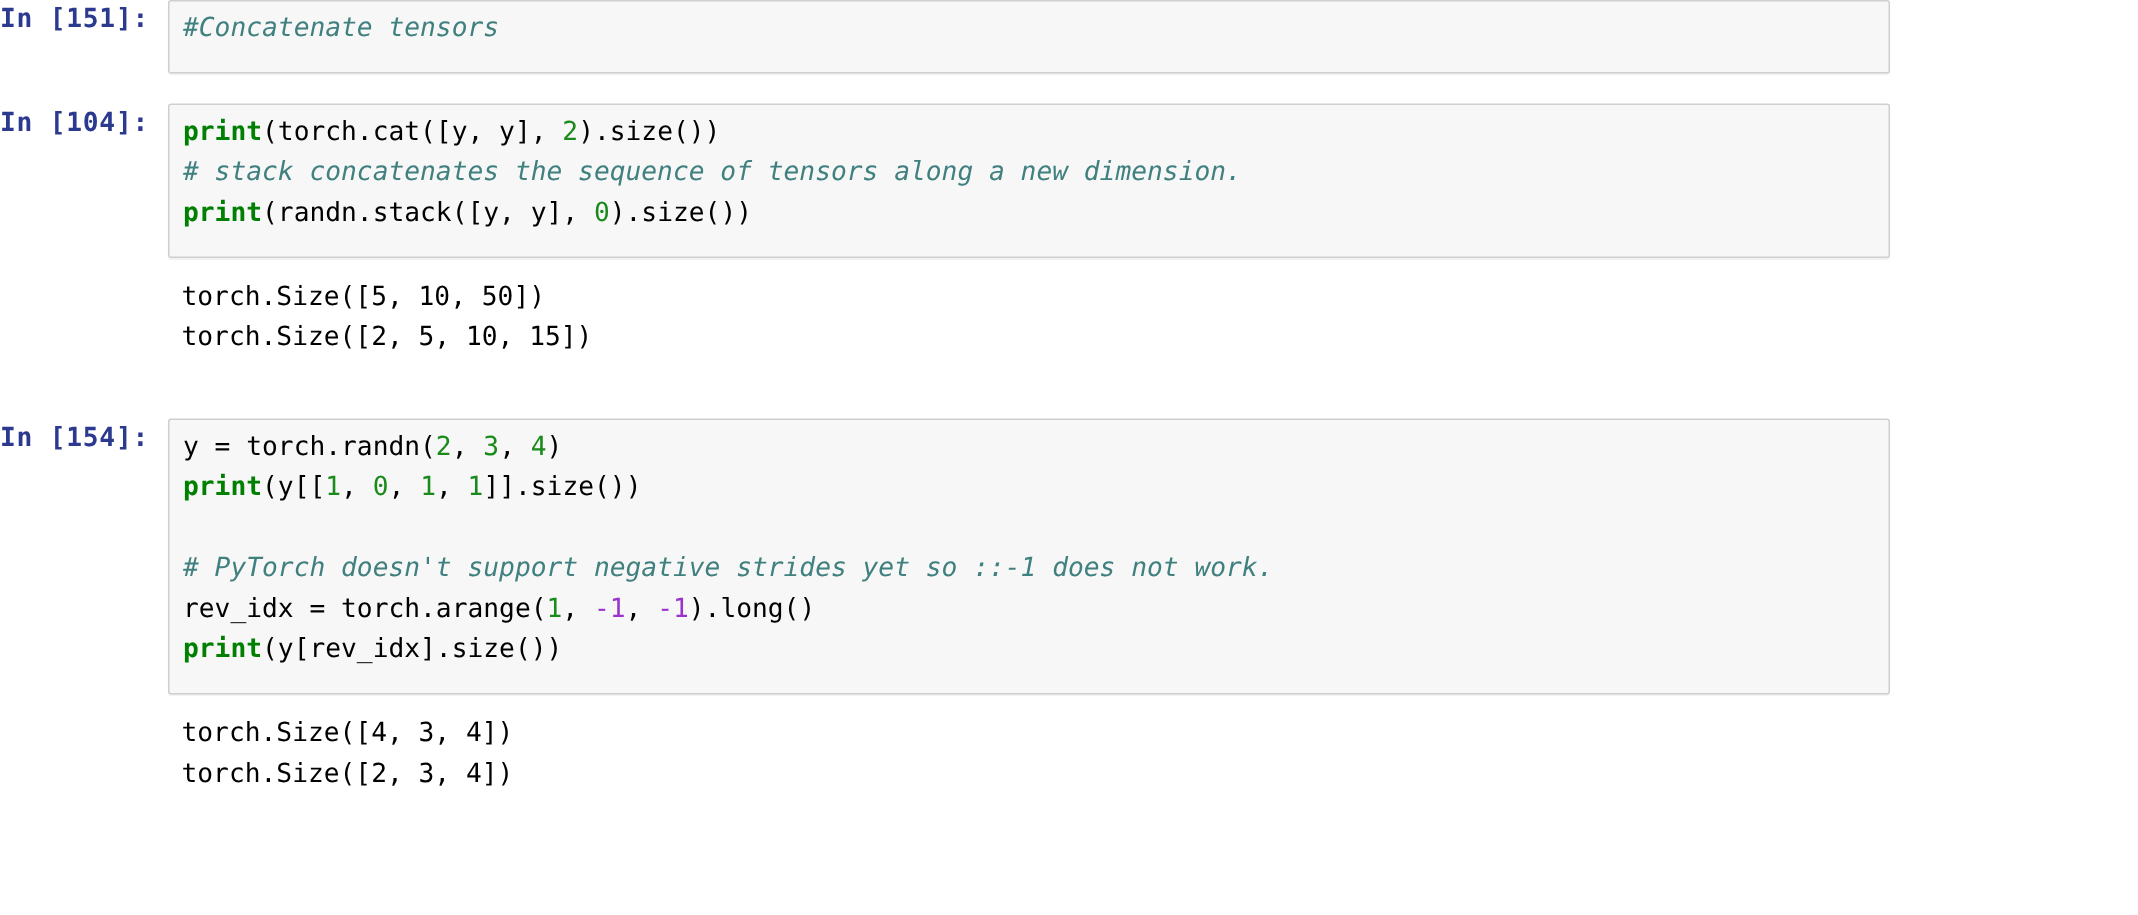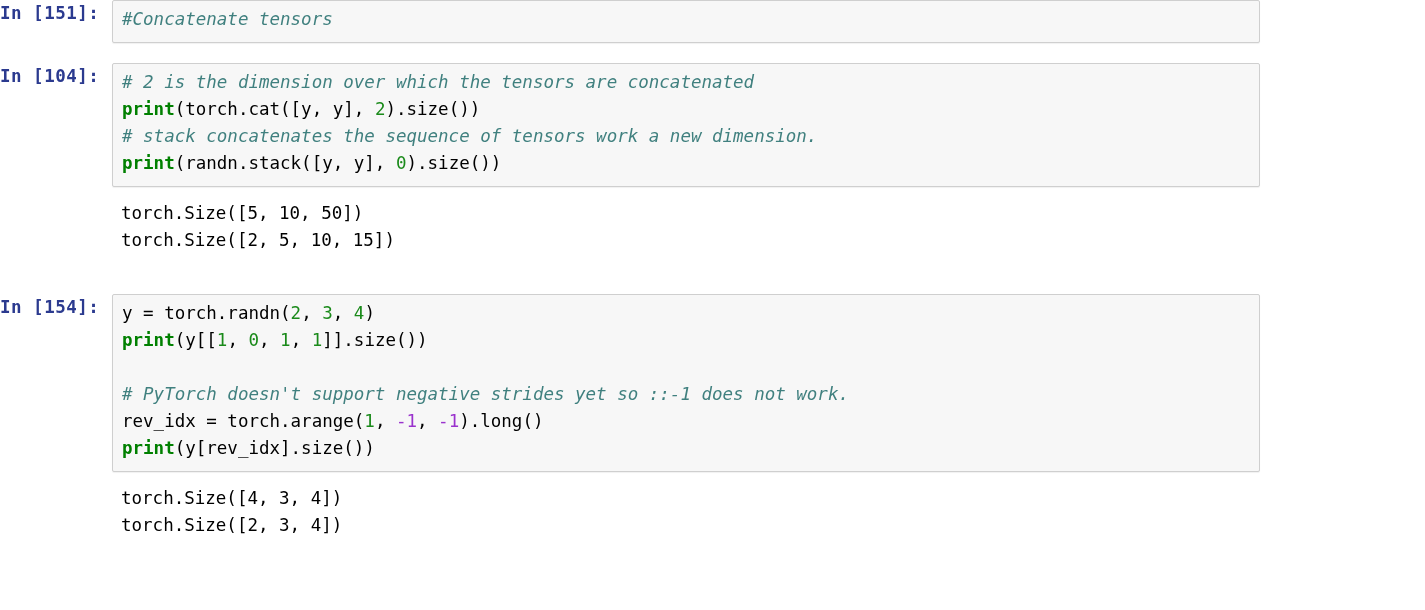--- a/index.html
+++ b/index.html
@@ -43,21 +43,21 @@
   }
 
   
   .input-box {
     flex: 1;
     box-sizing: border-box;
     background: #f7f7f7;
     border: 1px solid #cfcfcf;
     border-radius: 2px;
     margin-right: 5px;
-    padding: 5px 0 9px 9px;
+    padding: 5px 0 15px 9px;
     box-shadow: 0 1px 1px rgba(0,0,0,0.06);
   }
   .code-line {
     font-family: "DejaVu Sans Mono", "Liberation Mono", monospace;
     font-size: 17.5px;
     line-height: 27px;
     white-space: pre;
     color: #000000;
     letter-spacing: 0px;
   }
@@ -94,23 +94,22 @@
     <div class="nb-row">
       <div class="prompt">In [151]:</div>
       <div class="input-box">
         <div class="code-line"><span class="tok-comment">#Concatenate tensors</span></div>
       </div>
     </div>
     <div class="gap-m"></div>
     <div class="nb-row">
       <div class="prompt">In [104]:</div>
       <div class="input-box">
-        <div class="code-line"><span class="tok-comment"># 2 is the dimension over which the tensors are concatenated</span></div>
         <div class="code-line"><span class="tok-builtin">print</span><span class="tok-plain">(torch.cat([y, y], </span><span class="tok-number">2</span><span class="tok-plain">).size())</span></div>
-        <div class="code-line"><span class="tok-comment"># stack concatenates the sequence of tensors work a new dimension.</span></div>
+        <div class="code-line"><span class="tok-comment"># stack concatenates the sequence of tensors along a new dimension.</span></div>
         <div class="code-line"><span class="tok-builtin">print</span><span class="tok-plain">(randn.stack([y, y], </span><span class="tok-number">0</span><span class="tok-plain">).size())</span></div>
       </div>
     </div>
     <div class="gap-out"></div>
     <div class="nb-row">
       <div class="prompt">&nbsp;</div>
       <div class="output-box">
         <div class="out-line">torch.Size([5, 10, 50])</div>
         <div class="out-line">torch.Size([2, 5, 10, 15])</div>
       </div>

